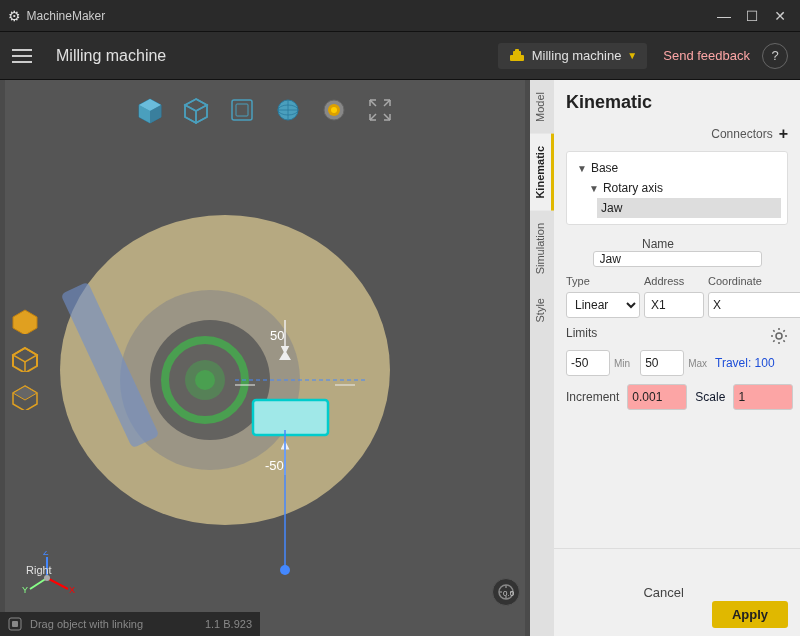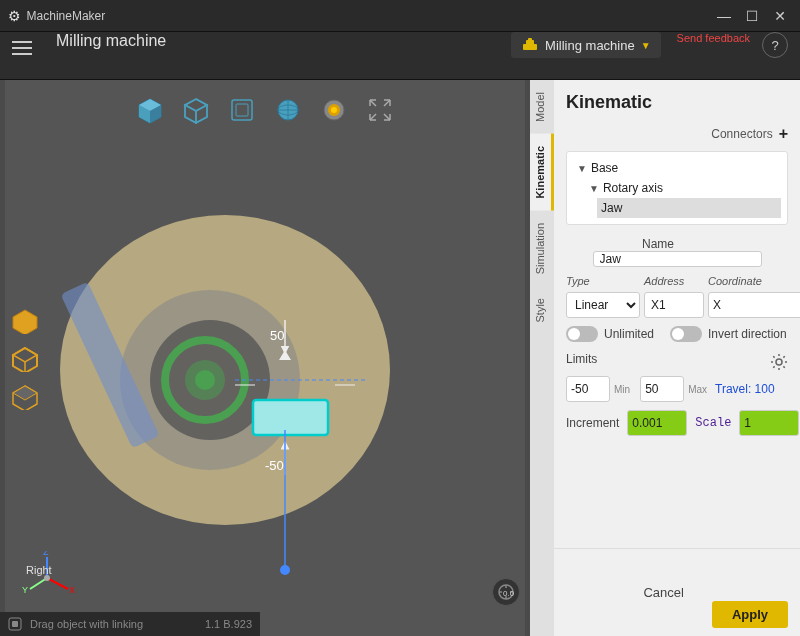--- a/index.html
+++ b/index.html
@@ -9,29 +9,29 @@
     .titlebar {
       display: flex; align-items: center; background: #2a2a2a; height: 32px; padding: 0 8px;
       border-bottom: 1px solid #111;
     }
     .titlebar-title { font-size: 12px; color: #ccc; flex: 1; }
     .titlebar-controls { display: flex; gap: 4px; }
     .titlebar-btn { width: 24px; height: 20px; background: none; border: none; color: #ccc; cursor: pointer; font-size: 14px; display: flex; align-items: center; justify-content: center; }
 
     
     .header {
-      display: flex; align-items: flex-start; background: #2d2d2d; height: 48px; padding: 0 12px;
+      display: flex; align-items: center; background: #2d2d2d; height: 48px; padding: 0 12px;
       border-bottom: 1px solid #111;
     }
     .hamburger { width: 32px; height: 32px; display: flex; flex-direction: column; justify-content: center; gap: 4px; cursor: pointer; margin-right: 12px; }
     .hamburger span { display: block; height: 2px; background: #ccc; width: 20px; }
     .header-title { font-size: 16px; color: #e0e0e0; font-weight: 500; flex: 1; }
     .header-machine { display: flex; align-items: center; gap: 6px; background: #3a3a3a; padding: 4px 10px; border-radius: 3px; margin-right: 16px; }
     .header-machine-arrow { color: #e0b800; font-size: 10px; }
-    .send-feedback { color: #ef4444; font-size: 11px; font-weight: 500; cursor: pointer; margin-right: 12px; }
+    .send-feedback { color: #fca5a5; font-size: 13px; font-weight: 500; cursor: pointer; margin-right: 12px; }
     .help-btn { width: 26px; height: 26px; border-radius: 50%; border: 1px solid #666; background: none; color: #ccc; cursor: pointer; font-size: 13px; display: flex; align-items: center; justify-content: center; }
 
     
     .main-layout { display: flex; height: calc(636px - 32px - 48px); }
 
     
     .viewport { flex: 1; position: relative; background: #4a4a4a; overflow: hidden; }
 
     
     .toolbar { position: absolute; top: 12px; left: 50%; transform: translateX(-50%); display: flex; gap: 10px; align-items: center; z-index: 10; }
@@ -64,42 +64,42 @@
     .tree-arrow { font-size: 10px; color: #555; }
     .tree-indent { margin-left: 12px; }
     .tree-item.selected { background: #ddd; }
 
     
     .field-row { display: flex; align-items: center; margin-bottom: 8px; flex-direction: column; }
     .field-label { font-size: 12px; color: #444; width: 70px; flex-shrink: 0; }
     .field-input { flex: 1; height: 26px; border: 1px solid #ccc; border-radius: 3px; padding: 0 6px; font-size: 12px; background: #fff; color: #222; }
 
     .type-address-coord { display: grid; grid-template-columns: 1fr 60px 80px; gap: 4px; margin-bottom: 8px; }
-    .col-header { font-size: 11px; color: #555; margin-bottom: 3px; font-style: italic; }
+    .col-header { font-size: 11px; color: #555; margin-bottom: 3px; }
     .select-input { height: 26px; border: 1px solid #ccc; border-radius: 3px; padding: 0 4px; font-size: 12px; background: #fff; color: #222; width: 100%; }
     .coord-select { display: flex; align-items: center; }
     .coord-input { flex: 1; height: 26px; border: 1px solid #ccc; border-radius: 3px 0 0 3px; padding: 0 4px; font-size: 12px; background: #fff; color: #222; }
 
     
     .toggle-row { display: flex; align-items: center; gap: 16px; margin-bottom: 10px; }
     .toggle-group { display: flex; align-items: center; gap: 6px; }
     .toggle { width: 32px; height: 16px; border-radius: 8px; background: #bbb; position: relative; cursor: pointer; flex-shrink: 0; }
     .toggle-thumb { position: absolute; top: 2px; left: 2px; width: 12px; height: 12px; border-radius: 50%; background: white; transition: left 0.15s; }
     .toggle-label { font-size: 12px; color: #444; }
 
     .section-title { font-size: 12px; color: #444; margin-bottom: 6px; font-weight: 500; }
     .limits-row { display: flex; align-items: center; gap: 4px; margin-bottom: 8px; font-size: 12px; }
     .limits-input { width: 44px; height: 26px; border: 1px solid #ccc; border-radius: 3px; padding: 0 4px; font-size: 12px; background: #fff; color: #222; }
     .limits-mini-label { color: #888; font-size: 10px; }
     .travel-label { color: #1d4ed8; font-size: 12px; margin-left: 4px; }
 
     .inc-scale-row { display: flex; align-items: center; gap: 8px; margin-bottom: 10px; font-size: 12px; }
     .inc-label { color: #444; width: 60px; }
-    .inc-input { width: 60px; height: 26px; border: 1px solid #ccc; border-radius: 3px; padding: 0 4px; font-size: 12px; background: #84cc16; color: #222; }
-    .scale-label { color: #4c1d95; width: 36px; font-family: Liberation Mono, monospace; }
+    .inc-input { width: 60px; height: 26px; border: 1px solid #ccc; border-radius: 3px; padding: 0 4px; font-size: 12px; background: #fca5a5; color: #222; }
+    .scale-label { color: #0f172a; width: 36px; }
 
     
     .bottom-bar { display: flex; justify-content: flex-end; align-items: center; padding: 8px 12px; gap: 8px; border-top: 1px solid #ddd; background: #f0f0f0; }
     .cancel-btn { padding: 6px 20px; background: none; border: none; color: #444; cursor: pointer; font-size: 13px; border-radius: 3px; }
     .apply-btn { padding: 6px 20px; background: #e0b800; border: none; color: #222; cursor: pointer; font-size: 13px; font-weight: 600; border-radius: 3px; margin-top: 44px; }
 
     
     .statusbar { position: absolute; bottom: 0; left: 0; right: 270px; height: 24px; background: #2a2a2a; display: flex; align-items: center; padding: 0 8px; font-size: 11px; color: #888; gap: 8px; }
 
     
@@ -363,34 +363,20 @@
         </div>
         <div>
           <input class="field-input" type="text" style="width: 100%;" value="X1">
         </div>
         <div class="coord-select">
           <input class="coord-input" type="text" value="X" style="">
 
         </div>
       </div>
 
-      <div class="toggle-row">
-        <div class="toggle-group">
-          <div class="toggle">
-            <div class="toggle-thumb"></div>
-          </div>
-          <span class="toggle-label">Unlimited</span>
-        </div>
-        <div class="toggle-group">
-          <div class="toggle">
-            <div class="toggle-thumb"></div>
-          </div>
-          <span class="toggle-label">Invert direction</span>
-        </div>
-      </div>
 
       <div>
         <div style="display:flex; align-items:center; justify-content:space-between; margin-bottom:4px;">
           <span class="section-title">Limits</span>
           <svg width="18" height="18" viewBox="0 0 18 18" style="cursor:pointer;">
             <circle cx="9" cy="9" r="3" fill="none" stroke="#666" stroke-width="1.5"></circle>
             <path d="M9 1v2M9 15v2M1 9h2M15 9h2M3.22 3.22l1.41 1.41M13.37 13.37l1.41 1.41M3.22 14.78l1.41-1.41M13.37 4.63l1.41-1.41" stroke="#666" stroke-width="1.5"></path>
           </svg>
         </div>
         <div class="limits-row">

